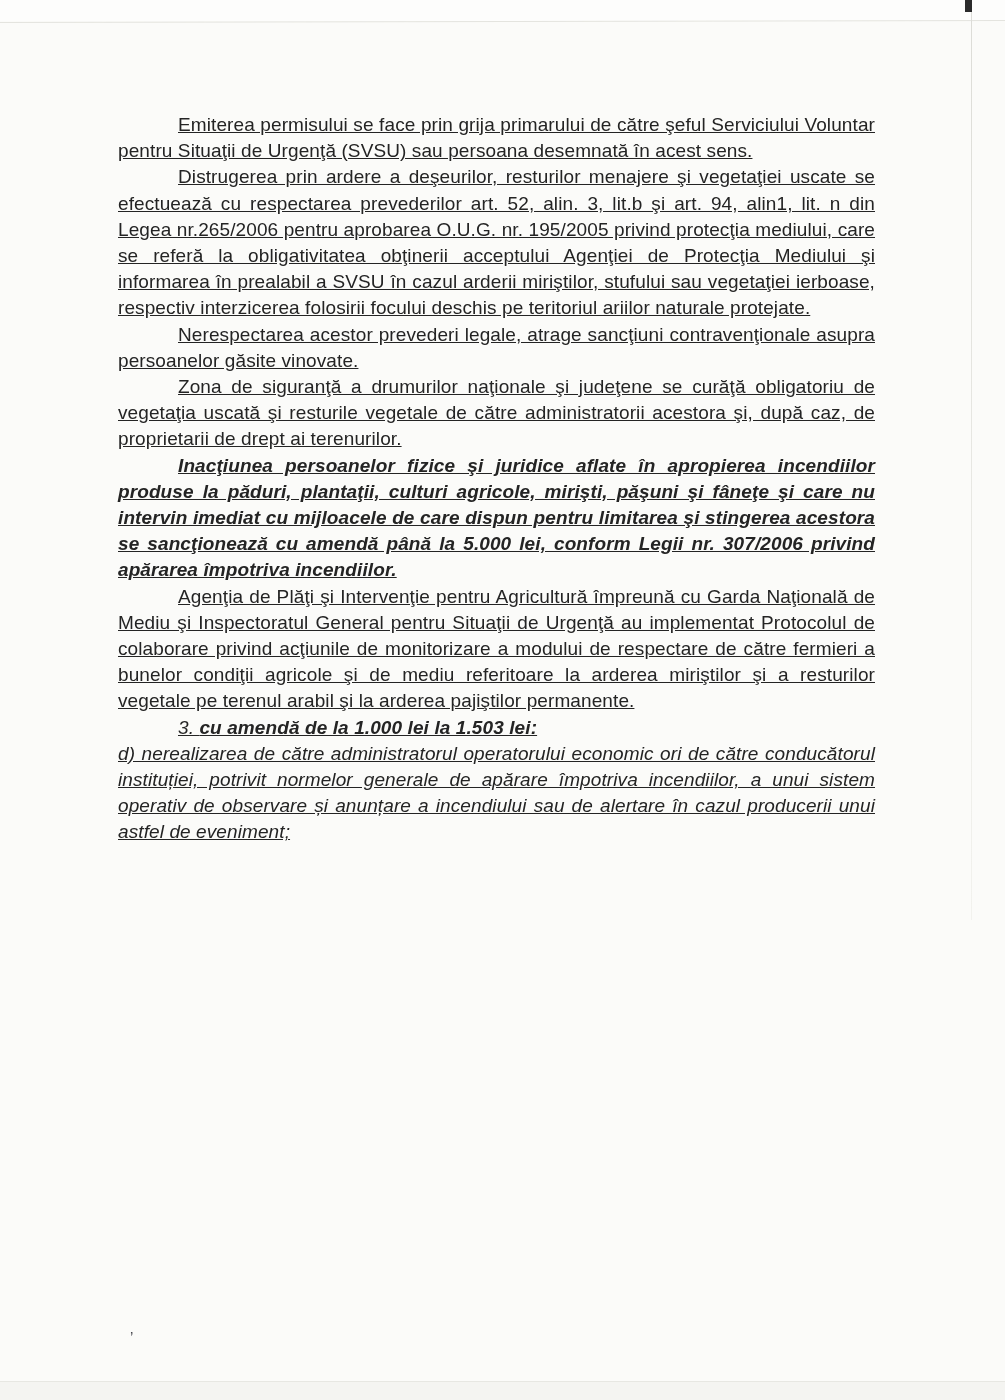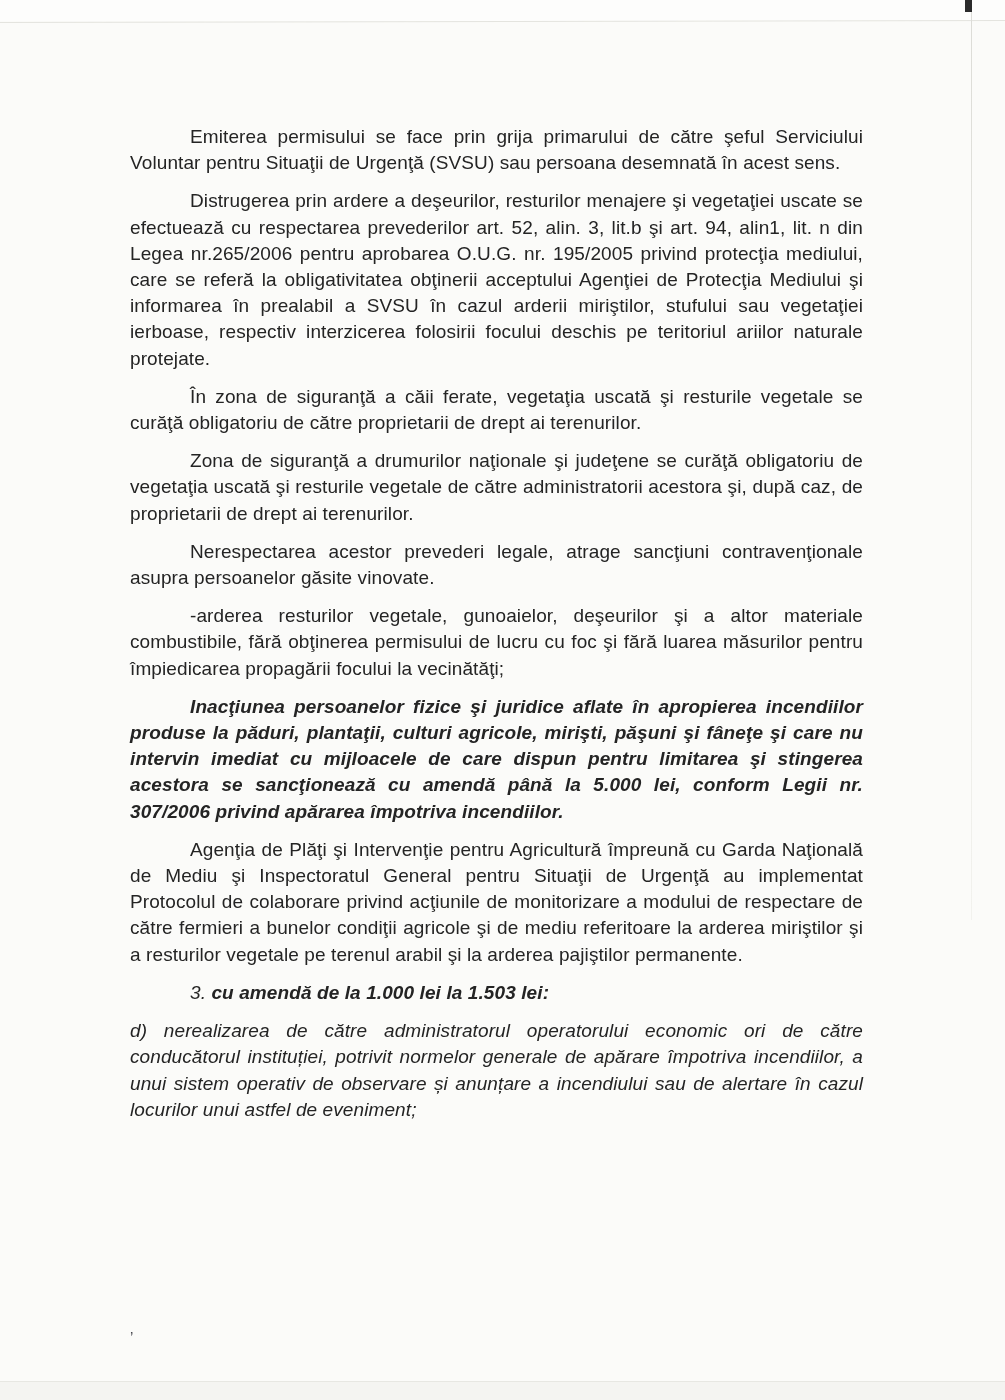--- a/index.html
+++ b/index.html
@@ -48,21 +48,22 @@
     left: 118px;
     top: 112px;
     width: 757px;
     color: #242424;
     font-size: 19px;
     line-height: 26.2px;
     letter-spacing: 0.1px;
   }
   .para {
     text-align: justify;
-    margin: 12px;
+    margin: 0;
+    text-decoration: underline;
   }
   .para.indent { text-indent: 60px; }
   .para.bold-italic { font-weight: bold; font-style: italic; }
   .para.italic { font-style: italic; }
   .para .prefix { font-weight: normal; font-style: italic; }
 </style>
 </head>
 <body>
 
 <div class="scan-page">
@@ -72,23 +73,21 @@
   <div class="edge-right-line"></div>
   <div class="edge-bottom-line"></div>
   <div class="edge-bottom-strip"></div>
   <div class="tick-top-right"></div>
   <div class="mark-bottom-left">’</div>
 
   <div class="text-column">
 
   <p class="para normal indent">Emiterea permisului se face prin grija primarului de către şeful Serviciului Voluntar pentru Situaţii de Urgenţă (SVSU) sau persoana desemnată în acest sens.</p>
       <p class="para normal indent">Distrugerea prin ardere a deşeurilor, resturilor menajere şi vegetaţiei uscate se efectuează cu respectarea prevederilor art. 52, alin. 3, lit.b şi art. 94, alin1, lit. n din Legea nr.265/2006 pentru aprobarea O.U.G. nr. 195/2005 privind protecţia mediului, care se referă la obligativitatea obţinerii acceptului Agenţiei de Protecţia Mediului şi informarea în prealabil a SVSU în cazul arderii miriştilor, stufului sau vegetaţiei ierboase, respectiv interzicerea folosirii focului deschis pe teritoriul ariilor naturale protejate.</p>
-      <p class="para normal indent">În zona de siguranţă a căii ferate, vegetaţia uscată şi resturile vegetale se curăţă obligatoriu de către proprietarii de drept ai terenurilor.</p>
+      <p class="para normal indent">Nerespectarea acestor prevederi legale, atrage sancţiuni contravenţionale asupra persoanelor găsite vinovate.</p>
       <p class="para normal indent">Zona de siguranţă a drumurilor naţionale şi judeţene se curăţă obligatoriu de vegetaţia uscată şi resturile vegetale de către administratorii acestora şi, după caz, de proprietarii de drept ai terenurilor.</p>
-      <p class="para normal indent">Nerespectarea acestor prevederi legale, atrage sancţiuni contravenţionale asupra persoanelor găsite vinovate.</p>
-      <p class="para normal indent">-arderea resturilor vegetale, gunoaielor, deşeurilor şi a altor materiale combustibile, fără obţinerea permisului de lucru cu foc şi fără luarea măsurilor pentru împiedicarea propagării focului la vecinătăţi;</p>
       <p class="para bold-italic indent">Inacţiunea persoanelor fizice şi juridice aflate în apropierea incendiilor produse la păduri, plantaţii, culturi agricole, mirişti, păşuni şi fâneţe şi care nu intervin imediat cu mijloacele de care dispun pentru limitarea şi stingerea acestora se sancţionează cu amendă până la 5.000 lei, conform Legii nr. 307/2006 privind apărarea împotriva incendiilor.</p>
       <p class="para normal indent">Agenţia de Plăţi şi Intervenţie pentru Agricultură împreună cu Garda Naţională de Mediu şi Inspectoratul General pentru Situaţii de Urgenţă au implementat Protocolul de colaborare privind acţiunile de monitorizare a modului de respectare de către fermieri a bunelor condiţii agricole şi de mediu referitoare la arderea miriştilor şi a resturilor vegetale pe terenul arabil şi la arderea pajiştilor permanente.</p>
       <p class="para bold-italic indent"><span class="prefix">3. </span><span>cu amendă de la 1.000 lei la 1.503 lei:</span></p>
-      <p class="para italic">d) nerealizarea de către administratorul operatorului economic ori de către conducătorul instituției, potrivit normelor generale de apărare împotriva incendiilor, a unui sistem operativ de observare și anunțare a incendiului sau de alertare în cazul locurilor unui astfel de eveniment;</p>
+      <p class="para italic">d) nerealizarea de către administratorul operatorului economic ori de către conducătorul instituției, potrivit normelor generale de apărare împotriva incendiilor, a unui sistem operativ de observare și anunțare a incendiului sau de alertare în cazul producerii unui astfel de eveniment;</p>
     </div>
 
 </div>
 
 </body></html>

